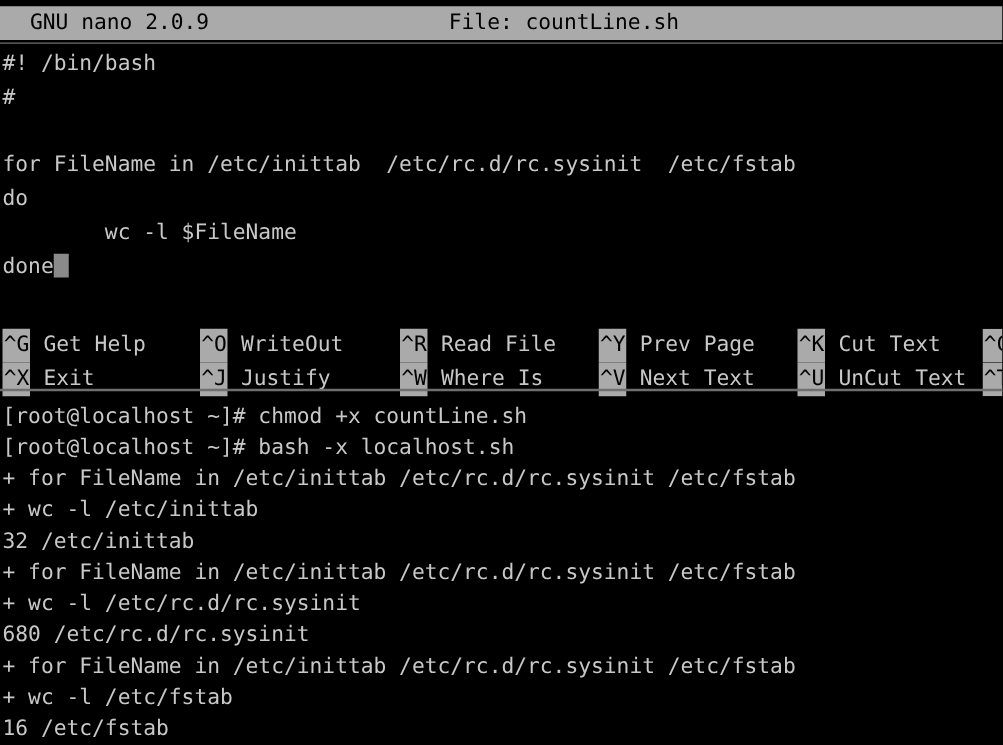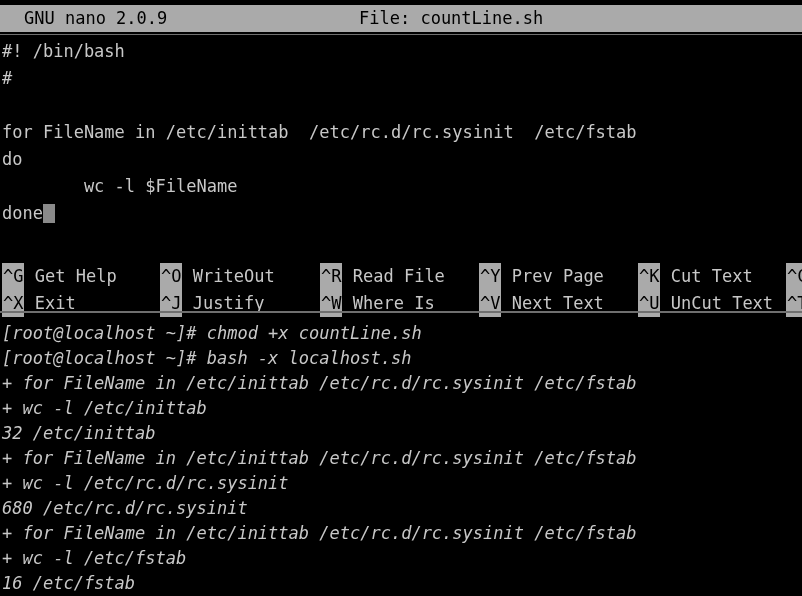--- a/index.html
+++ b/index.html
@@ -138,21 +138,20 @@
     height: 276px;
     color: #c8c8c8;
     font-size: 17px;
   }
   .sline {
     position: absolute;
     left: 2px;
     height: 27px;
     line-height: 27px;
     white-space: pre;
-    font-style: italic;
   }
 </style>
 </head>
 <body>
 
 <div id="screen">
 
   <div class="titlebar">
     <span class="tb-app">GNU nano 2.0.9</span>
     <span class="tb-file">File: countLine.sh</span>

